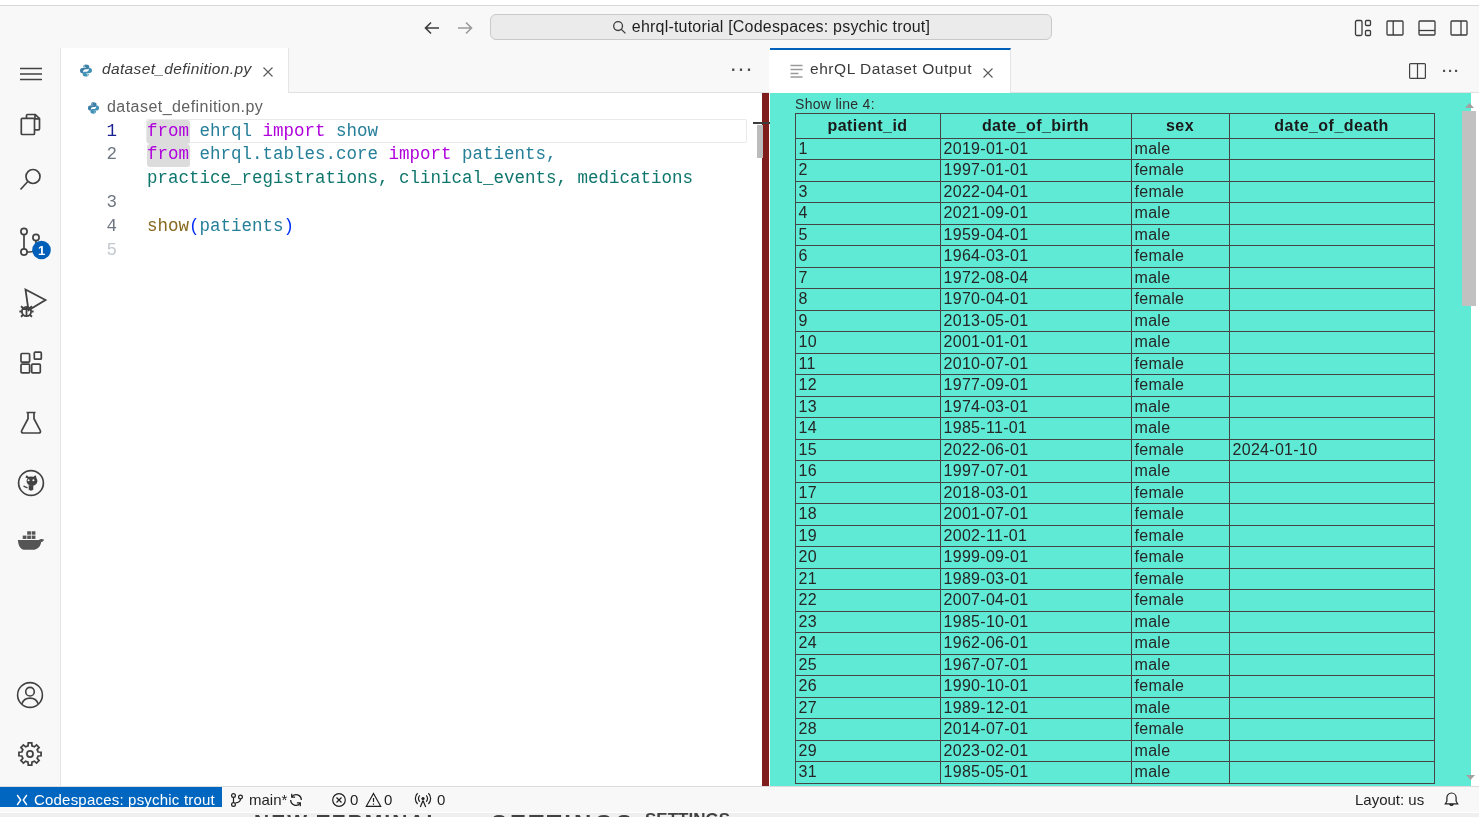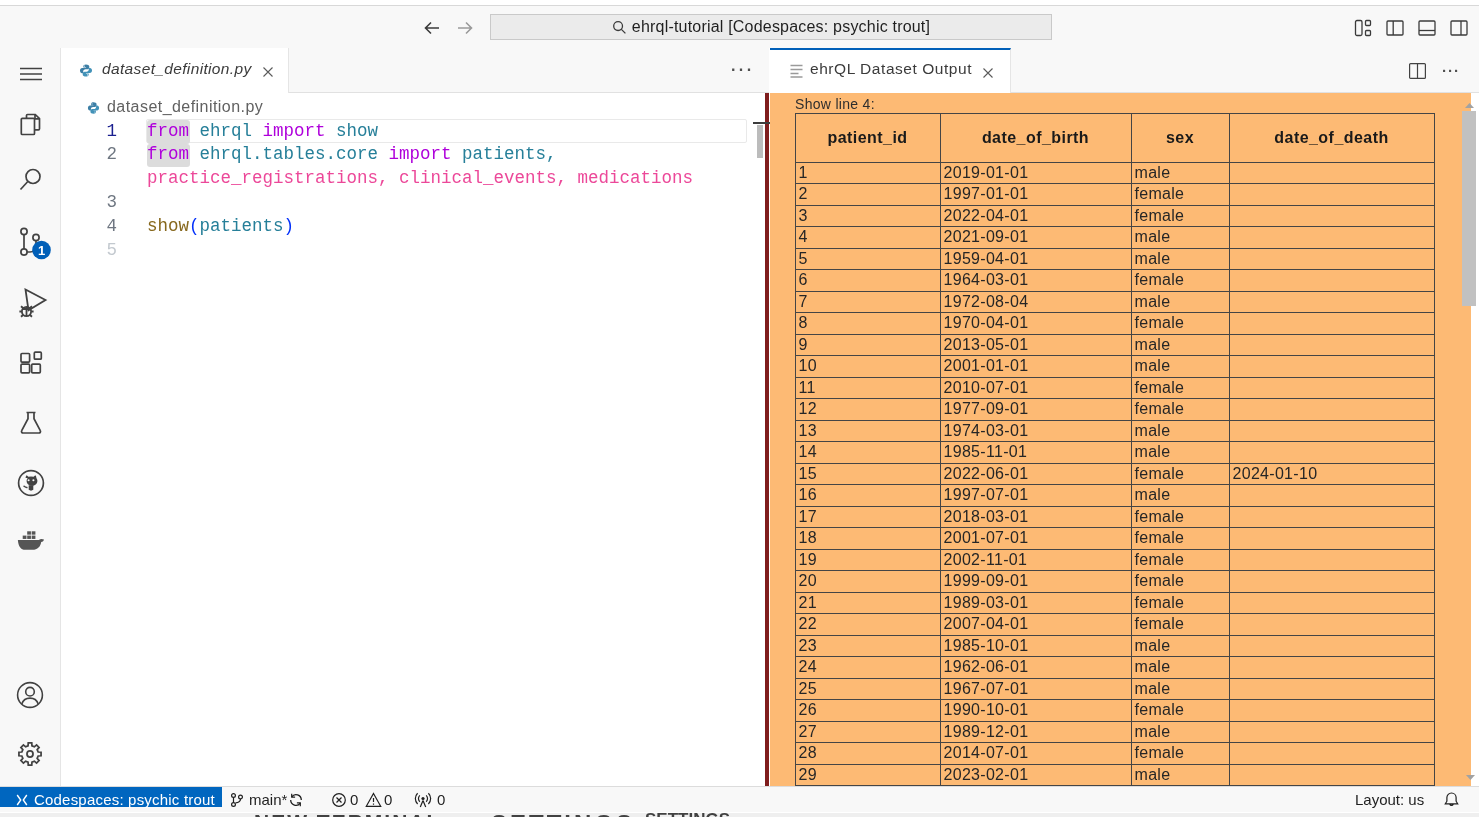--- a/index.html
+++ b/index.html
@@ -3,36 +3,36 @@
 <meta charset="utf-8">
 <style>
 *{margin:0;padding:0;box-sizing:border-box}
 html,body{width:1479px;height:817px;overflow:hidden;background:#fff;
   font-family:"Liberation Sans",sans-serif;}
 .abs{position:absolute}
 svg{display:block}
 
 #topstrip{left:0;top:0;width:1479px;height:6px;background:#fff;border-bottom:1px solid #d8d8d8}
 #titlebar{left:0;top:6px;width:1479px;height:42px;background:#f8f8f8}
-#searchbox{left:490px;top:8px;width:562px;height:26px;background:#ebebeb;border:1px solid #c9c9c9;border-radius:0;
+#searchbox{left:490px;top:8px;width:562px;height:26px;background:#ebebeb;border:1px solid #c9c9c9;border-radius:6px;
   color:#1f1f1f;font-size:16px;letter-spacing:0.2px;line-height:24px;text-align:center}
 
 #activitybar{left:0;top:48px;width:61px;height:738px;background:#f8f8f8;border-right:1px solid #e5e5e5}
 .abicon{position:absolute;left:17px;width:28px;height:28px}
 
 .tabstrip{background:#f8f8f8;border-bottom:1px solid #e1e1e1;height:45px}
 .tab{position:absolute;top:0;height:45px;background:#fff;border-right:1px solid #e5e5e5}
 
 #code{font-family:"Liberation Mono",monospace;font-size:17.5px;line-height:23.8px;white-space:pre}
 .ln{position:absolute;font-family:"Liberation Mono",monospace;font-size:17.5px;line-height:23.8px;width:30px;text-align:right}
-.kw{color:#af00db}.ty{color:#267f99}.fd{color:#ec4899}.fn{color:#87681d}.br{color:#0431fa}
+.kw{color:#af00db}.ty{color:#267f99}.fd{color:#0f766e}.fn{color:#87681d}.br{color:#0431fa}
 
 #dtable{border-collapse:collapse;table-layout:fixed;font-size:16px;color:#262626}
 #dtable th,#dtable td{border:1px solid #454545;height:21.5px;padding:0 0 0 2px;overflow:hidden}
-#dtable th{font-weight:bold;text-align:center;letter-spacing:0.45px;color:#1a1a1a;padding:15px}
+#dtable th{font-weight:bold;text-align:center;letter-spacing:0.45px;color:#1a1a1a;padding:3px}
 #dtable td{letter-spacing:0.3px;padding-left:3px}
 
 #statusbar{left:0;top:786px;width:1479px;height:26px;background:#f8f8f8;border-top:1px solid #dcdcdc;font-size:15px;color:#1f1f1f}
 #remote{position:absolute;left:0;top:0;width:222px;height:20px;background:#0066bf;color:#fff}
 .sitem{position:absolute;top:0;height:25px;line-height:25px;font-size:15px}
 #bottomstrip{left:0;top:813px;width:1479px;height:4px;background:#efefef;overflow:hidden}
 .clip{position:absolute;top:-3.5px;font-weight:bold;font-size:21px;color:#424242;letter-spacing:2px}
 </style>
 </head>
 <body>
@@ -134,21 +134,21 @@
     <circle cx="15" cy="11.4" r="4.6"></circle>
     <path d="M6.2 24.6a9.3 9.3 0 0 1 17.6 0"></path>
   </svg>
 
   <svg class="abicon" style="top:692px;left:16px" width="30" height="30" viewBox="0 0 24 24" fill="none" stroke="#424242" stroke-width="1.5">
     <path d="M10.50 2.52 L13.50 2.52 L13.68 5.00 L15.76 5.86 L17.64 4.23 L19.77 6.36 L18.14 8.24 L19.00 10.32 L21.48 10.50 L21.48 13.50 L19.00 13.68 L18.14 15.76 L19.77 17.64 L17.64 19.77 L15.76 18.14 L13.68 19.00 L13.50 21.48 L10.50 21.48 L10.32 19.00 L8.24 18.14 L6.36 19.77 L4.23 17.64 L5.86 15.76 L5.00 13.68 L2.52 13.50 L2.52 10.50 L5.00 10.32 L5.86 8.24 L4.23 6.36 L6.36 4.23 L8.24 5.86 L10.32 5.00 Z"></path>
     <circle cx="12" cy="12" r="2.6"></circle>
   </svg>
 </div>
 
-<div class="abs" id="leftgroup" style="left:61px;top:48px;width:708px;height:738px;background:#fff;border-right:4px solid #7f1d1d">
+<div class="abs" id="leftgroup" style="left:61px;top:48px;width:708px;height:738px;background:#fff;border-right:7px solid #7f1d1d">
   <div class="tabstrip abs" style="left:0;top:0;width:708px"></div>
   <div class="tab" style="left:0;width:228px"></div>
   <svg class="abs" style="left:18px;top:15px" width="14" height="15" viewBox="0 0 24 24">
     <path fill="#3d7fa6" d="M11.9 1.6c-2.7 0-4.5 1.2-4.5 3.1v2h4.7v.9H5.3C3.3 7.6 1.7 9.5 1.7 12c0 2.6 1.4 4.5 3.5 4.5h2v-2.7c0-2.1 1.8-3.8 4-3.8h3.2c1.8 0 3.2-1.4 3.2-3.2v-2c0-1.8-2.3-3.2-5.7-3.2z"></path>
     <path fill="#4292b8" d="M12.1 22.4c2.7 0 4.5-1.2 4.5-3.1v-2h-4.7v-.9h6.8c2 0 3.6-1.9 3.6-4.4 0-2.6-1.4-4.5-3.5-4.5h-2v2.7c0 2.1-1.8 3.8-4 3.8h-3.2c-1.8 0-3.2 1.4-3.2 3.2v2c0 1.8 2.3 3.2 5.7 3.2z"></path>
     <circle cx="9.3" cy="4.4" r="1" fill="#eaf2f6"></circle>
       <circle cx="14.7" cy="19.6" r="1" fill="#eaf2f6"></circle>
   </svg>
   <div class="abs" id="lefttablabel" style="left:41px;top:12px;font-style:italic;font-size:15.5px;letter-spacing:0.35px;color:#3b3b3b">dataset_definition.py</div>
   <svg class="abs" style="left:201px;top:18px" width="12" height="12" viewBox="0 0 12 12" fill="none" stroke="#5a5a5a" stroke-width="1.1">
@@ -178,21 +178,21 @@
   <div class="abs" id="code" style="left:86px;top:71.6px"><span class="kw">from</span> <span class="ty">ehrql</span> <span class="kw">import</span> <span class="ty">show</span>
 <span class="kw">from</span> <span class="ty">ehrql.tables.core</span> <span class="kw">import</span> <span class="ty">patients,</span>
 <span class="fd">practice_registrations, clinical_events, medications</span>
 
 <span class="fn">show</span><span class="br">(</span><span class="ty">patients</span><span class="br">)</span></div>
 
   <div class="abs" style="left:692px;top:73.5px;width:17px;height:2.5px;background:#3c3c3c"></div>
   <div class="abs" style="left:695.5px;top:77px;width:6.5px;height:33px;background:#bcbcbc"></div>
 </div>
 
-<div class="abs" id="rightgroup" style="left:770px;top:48px;width:701px;height:738px;background:#fdba74">
+<div class="abs" id="rightgroup" style="left:770px;top:48px;width:701px;height:738px;background:#5eead4">
   <div class="tabstrip abs" style="left:0;top:0;width:709px"></div>
   <div class="tab" style="left:0;width:241px;border-top:2px solid #005fb8"></div>
   <svg class="abs" style="left:20px;top:16px" width="13" height="14" viewBox="0 0 13 14" fill="none" stroke="#9a9a9a" stroke-width="1.5">
     <path d="M0.5 1.5h12M0.5 5.5h12M0.5 9.5h8M0.5 13h12"></path>
   </svg>
   <div class="abs" style="left:40px;top:12px;font-size:15.5px;letter-spacing:0.55px;color:#3b3b3b">ehrQL Dataset Output</div>
   <svg class="abs" style="left:212px;top:19px" width="12" height="12" viewBox="0 0 12 12" fill="none" stroke="#5a5a5a" stroke-width="1.1">
       <path d="M1.5 1.5l9 9M10.5 1.5l-9 9"></path>
     </svg>
   <svg class="abs" style="left:639px;top:15px" width="17" height="16" viewBox="0 0 17 16" fill="none" stroke="#424242" stroke-width="1.2">

